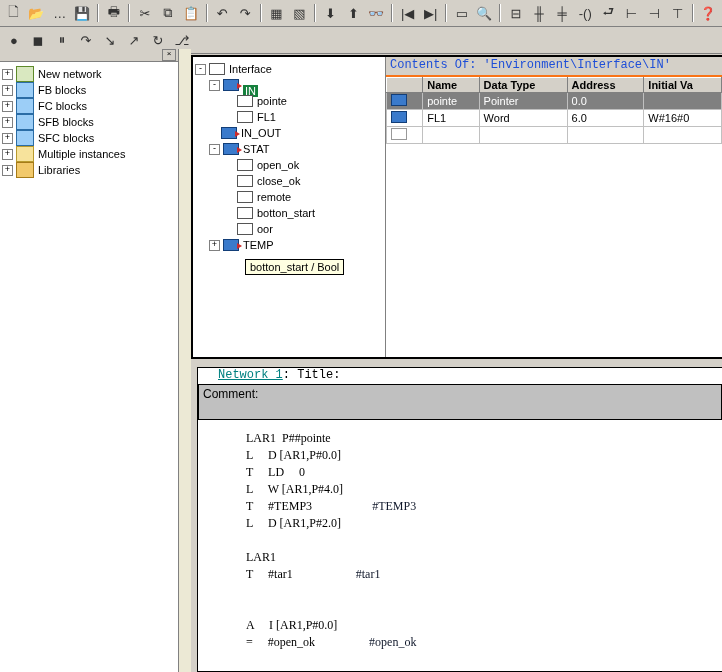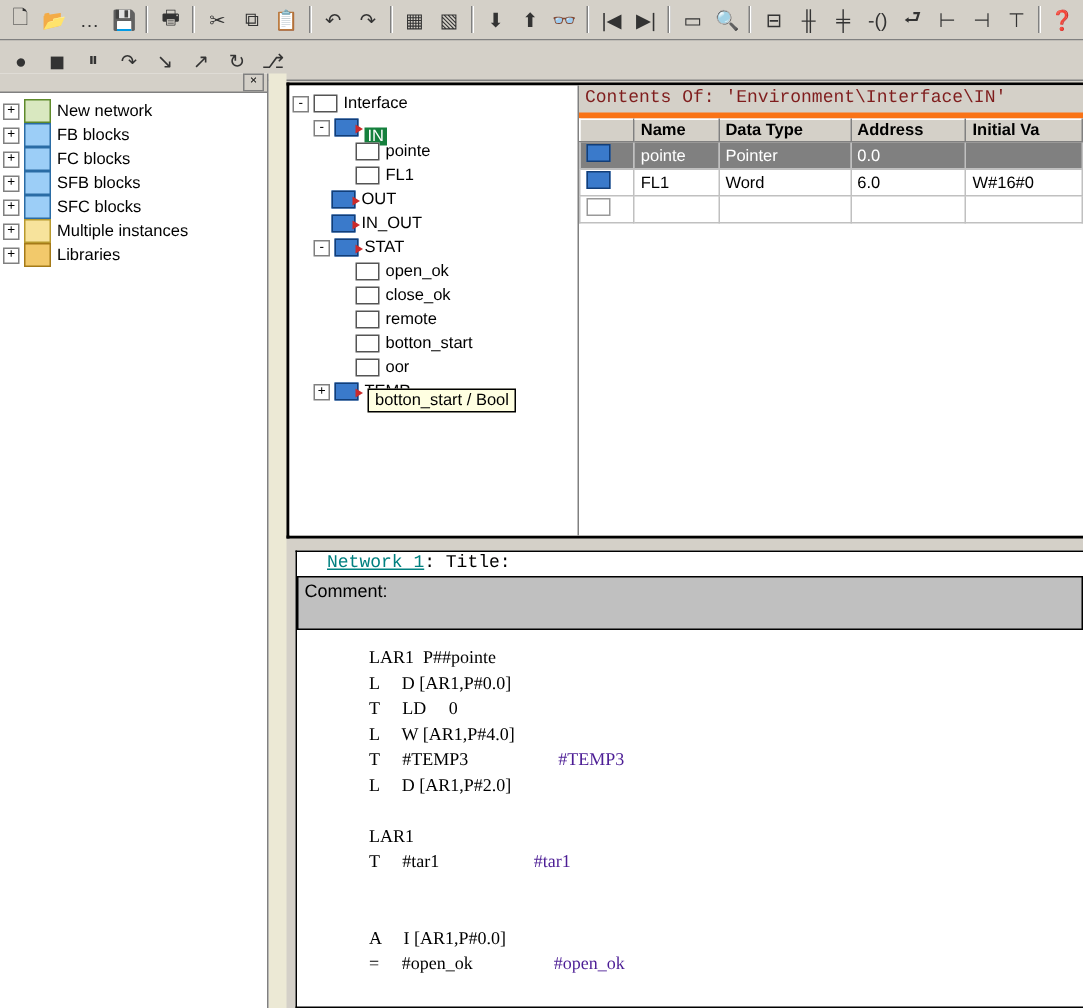--- a/index.html
+++ b/index.html
@@ -34,34 +34,34 @@
   .ind1{padding-left:14px;} .ind3{padding-left:42px;}
   .tico{width:14px;height:10px;margin-right:4px;display:inline-block;}
   .tico-if{background:#fff;border:1px solid #555;}
   .tico-io{background:#3a7acb;border:1px solid #123e78;position:relative;}
   .tico-io::after{content:"";position:absolute;right:-4px;top:3px;width:0;height:0;border-top:3px solid transparent;border-bottom:3px solid transparent;border-left:5px solid #cc2a2a;}
   .tico-var{background:#fff;border:1px solid #555;}
   .sel{background:#15803d;color:#fff;padding:0 2px;margin-top:12px;}
   .tooltip{position:absolute;background:#ffffe1;border:1px solid #000;padding:1px 4px;font-size:11px;white-space:nowrap;}
   
   .contents{flex:1;background:#fff;display:flex;flex-direction:column;}
-  .contents-title{height:16px;padding:1px 4px;background:#d4d0c8;color:#7f1d1d;border-bottom:4px solid #f97316;font-family:"Courier New",monospace;font-size:12px;}
+  .contents-title{height:16px;padding:1px 4px;background:#d4d0c8;color:#1d4ed8;border-bottom:2px solid #f97316;font-family:"Courier New",monospace;font-size:12px;}
   table.grid{border-collapse:collapse;width:100%;border-radius:27px;}
   table.grid th{background:#d4d0c8;border:1px solid #808080;border-top:1px solid #fff;border-left:1px solid #fff;padding:1px 4px;text-align:left;font-weight:bold;font-size:11px;}
   table.grid td{border:1px solid #c0c0c0;padding:1px 4px;font-size:11px;}
   tr.rsel td{background:#808080;color:#fff;}
   .row-ico{width:14px;height:10px;background:#3a7acb;border:1px solid #123e78;display:inline-block;}
   .row-ico-empty{width:14px;height:10px;border:1px solid #999;display:inline-block;}
   
   .lower{flex:1;margin:8px 0 0 6px;background:#fff;border:1px solid #000;border-right:none;display:flex;flex-direction:column;}
   .nw-title{font-family:"Courier New",monospace;font-size:12px;padding:0 20px;}
   .nw-title .nwkw{color:#008080;text-decoration:underline;}
   .comment-box{background:#c0c0c0;border:1px solid #000;margin:2px 0 0 0;padding:2px 4px;font-size:12px;height:30px;}
   .code{font-family:Liberation Serif, serif;font-size:12px;padding:10px 0 0 48px;line-height:17px;white-space:pre;}
-  .code .sym{color:#4c1d95;}
+  .code .sym{color:#0f172a;}
 </style>
 </head>
 <body>
 
 <div class="root">
 
   <div class="toolbar" id="tb1">
       <span class="btn">🗋</span>
       <span class="btn">📂</span>
       <span class="btn">…</span>
@@ -176,24 +176,20 @@
             </div>
           <div class="trow ind3">
               <span class="tico tico-var"></span>
               <span>pointe</span>
             </div>
           <div class="trow ind3">
               <span class="tico tico-var"></span>
               <span>FL1</span>
             </div>
 
-          <div class="trow ind1" style="padding-left:26px;">
-              <span class="tico tico-io"></span>
-              <span>OUT</span>
-            </div>
           <div class="trow ind1" style="padding-left:26px;">
               <span class="tico tico-io"></span>
               <span>IN_OUT</span>
             </div>
 
           <div class="trow ind1">
               <span class="tw">-</span>
               <span class="tico tico-io"></span>
               <span>STAT</span>
             </div>

